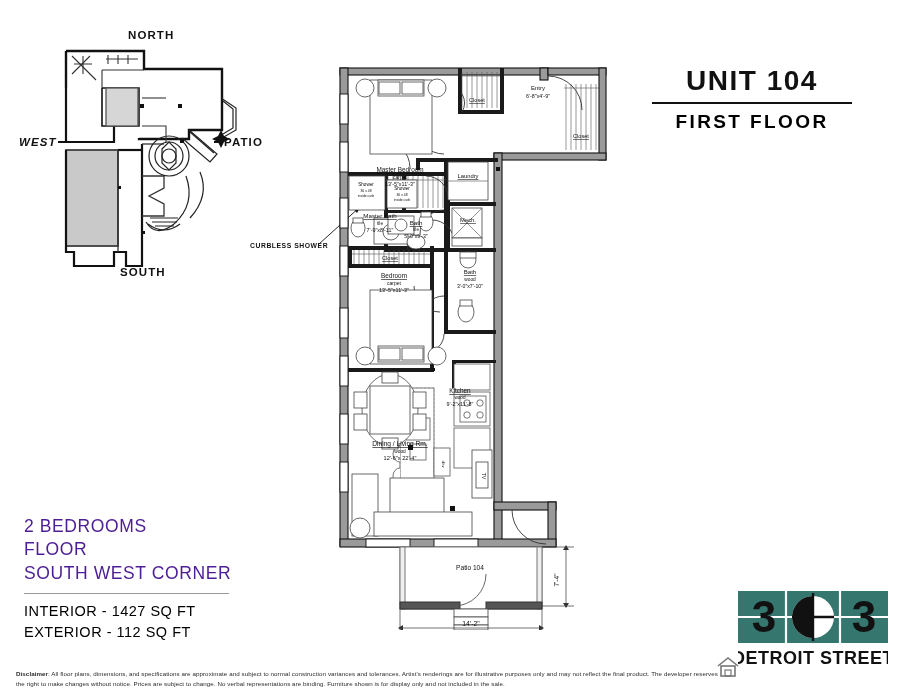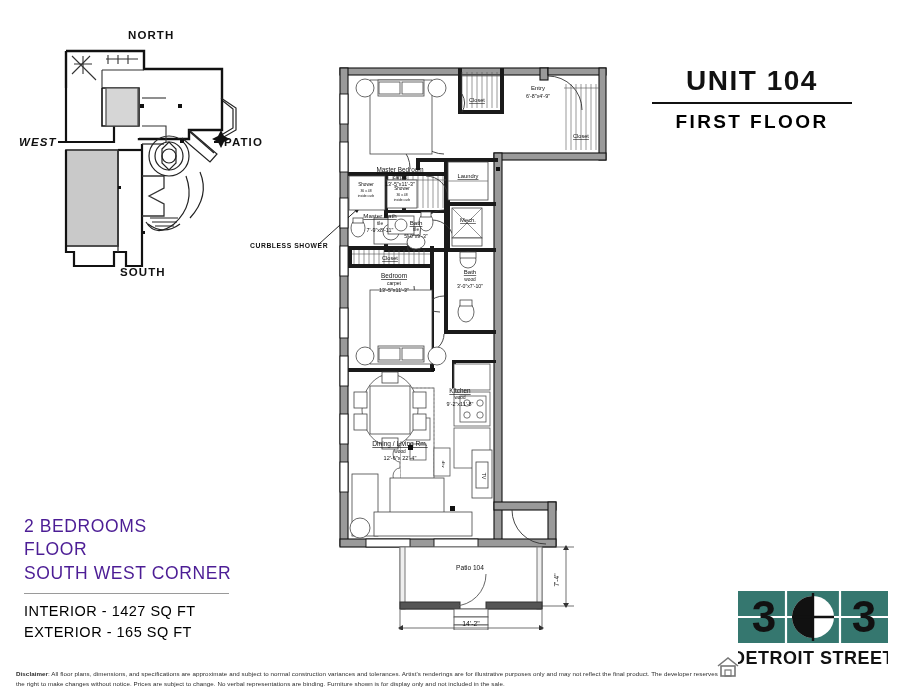--- a/index.html
+++ b/index.html
@@ -515,21 +515,21 @@
       </g>
     </svg>
   </div>
 
   <div class="info">
     <div class="info-line">2 BEDROOMS</div>
     <div class="info-line">FLOOR</div>
     <div class="info-line">SOUTH WEST CORNER</div>
     <div class="info-rule"></div>
     <div class="info-sq">INTERIOR - 1427 SQ FT</div>
-    <div class="info-sq">EXTERIOR - 165 SQ FT</div>
+    <div class="info-sq">EXTERIOR - 112 SQ FT</div>
   </div>
 
   <div class="logo">
     <svg class="logo-mark" viewBox="0 0 150 52">
       <rect x="0" y="0" width="150" height="52" fill="#35776f"></rect>
       <line x1="0" y1="26" x2="150" y2="26" stroke="#ffffff" stroke-width="2.2"></line>
       <line x1="48" y1="0" x2="48" y2="52" stroke="#ffffff" stroke-width="2.2"></line>
       <line x1="102" y1="0" x2="102" y2="52" stroke="#ffffff" stroke-width="2.2"></line>
 
       <text x="26" y="41" font-family="Liberation Sans, sans-serif" font-size="44" font-weight="bold" fill="#111" text-anchor="middle">3</text>

